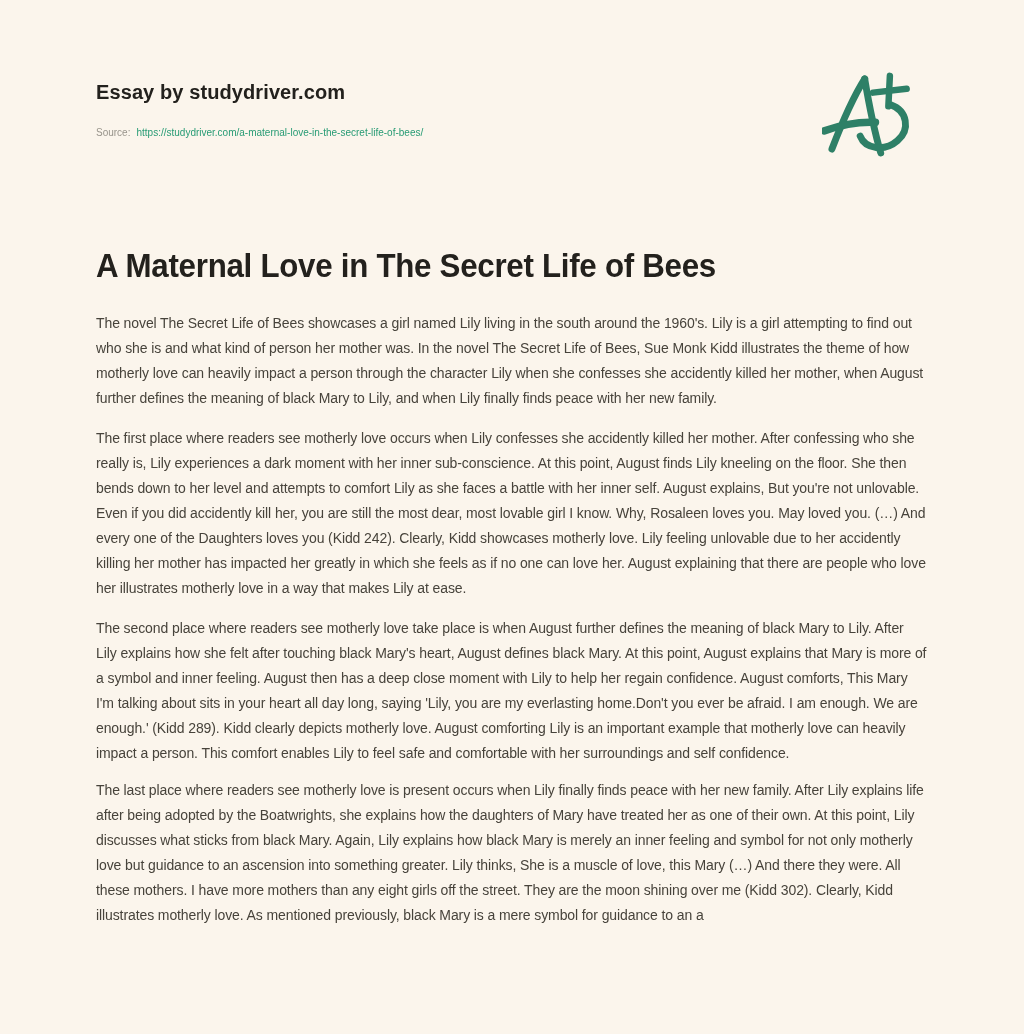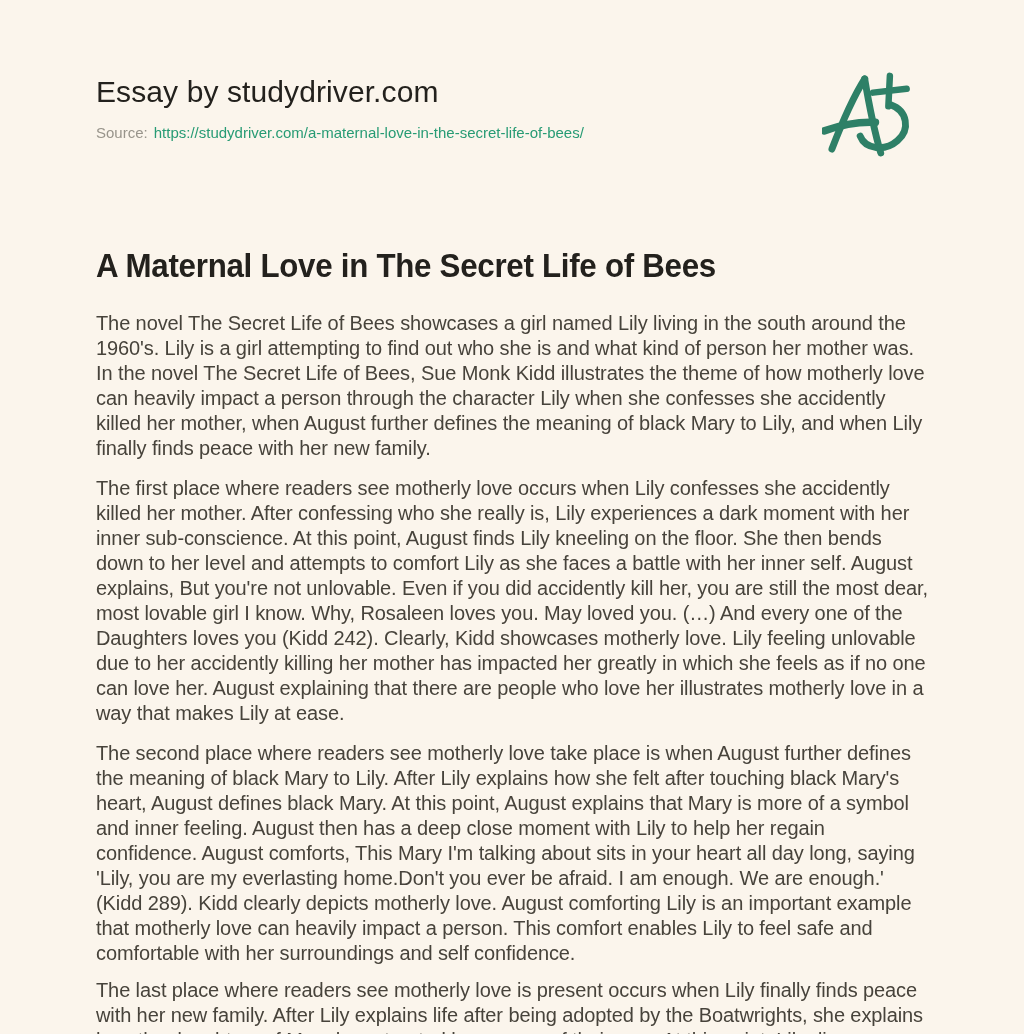--- a/index.html
+++ b/index.html
@@ -14,29 +14,29 @@
     background: var(--bg, #FBF5EC);
     overflow: hidden;
     box-sizing: border-box;
   }
   .content {
     padding: 0 96px;
   }
   .brand-title {
     margin: 0;
     padding-top: 76px;
-    font-size: 30px;
+    font-size: 20px;
     line-height: 32px;
-    font-weight: 400;
+    font-weight: 700;
     letter-spacing: 0.1px;
     color: var(--title-text, #2D2B27);
   }
   .source-row {
     margin-top: 14px;
-    font-size: 15px;
+    font-size: 10px;
     line-height: 21px;
     color: var(--muted-text, #98948B);
   }
   .source-link {
     color: var(--link, #279B74);
     text-decoration: none;
     margin-left: 6px;
     cursor: pointer;
   }
   .logo {
@@ -59,21 +59,21 @@
     line-height: 40px;
     font-weight: 600;
     letter-spacing: -0.3px;
     color: var(--title-text, #201E1B);
     transform: scaleX(0.92);
     transform-origin: left center;
     white-space: nowrap;
   }
   .para {
     margin: 0 0 15px 0;
-    font-size: 20px;
+    font-size: 14px;
     line-height: 25px;
     letter-spacing: -0.1px;
     color: var(--body-text, #47433B);
   }
   .para.tight { margin-bottom: 0; }
   .para.joined { margin-top: 12px; margin-bottom: 0; }
 </style>
 </head>
 <body>
 

